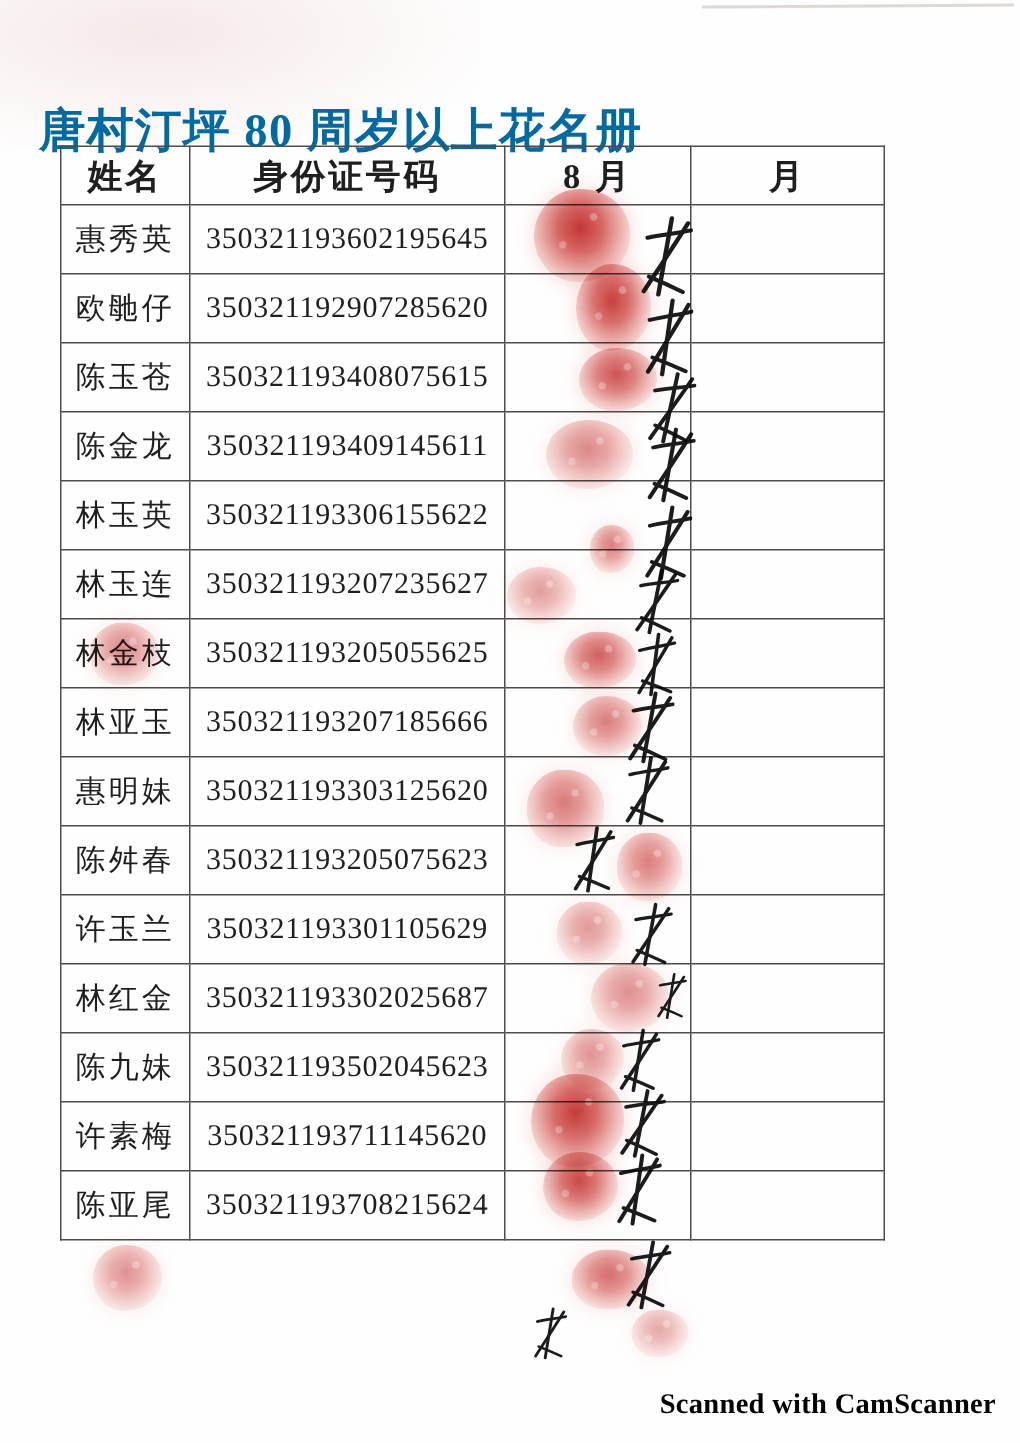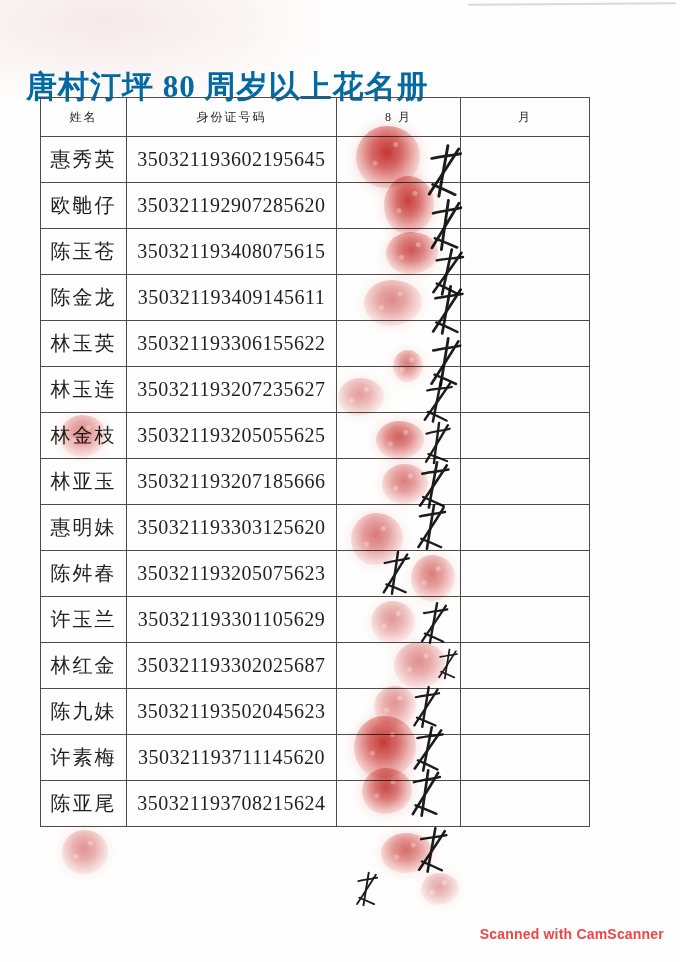--- a/index.html
+++ b/index.html
@@ -22,41 +22,41 @@
     white-space:nowrap;
     margin-top:16px;
   }
   table.roster{
     position:absolute;left:40px;top:97px;border-collapse:collapse;table-layout:fixed;
   }
   table.roster th, table.roster td{
     border:1.6px solid #4c4c4c;padding:0;text-align:center;vertical-align:middle;
     color:#1f1f1f;overflow:hidden;
   }
-  table.roster th{height:38px;font-size:12px;font-weight:400;letter-spacing:2px;}
+  table.roster th{height:38px;font-size:23px;font-weight:700;letter-spacing:2px;}
   table.roster td{height:45px;}
   td.c-name{font-size:20px;letter-spacing:2px;}
   td.c-id{font-size:20px;letter-spacing:0.5px;font-family:"Liberation Serif","DejaVu Serif",serif;}
   #stamp-layer{position:absolute;left:0;top:0;width:680px;height:962px;pointer-events:none;}
   .fp{
     position:absolute;mix-blend-mode:multiply;
     border-radius:48% 52% 55% 45% / 52% 48% 50% 50%;
     background:
       radial-gradient(circle at 30% 60%, rgba(255,255,255,0.28) 0 2px, rgba(255,255,255,0) 3px),
       radial-gradient(circle at 62% 30%, rgba(255,255,255,0.3) 0 2px, rgba(255,255,255,0) 3px),
       radial-gradient(ellipse at 48% 42%, rgba(189,30,28,0.95) 0%, rgba(201,52,48,0.78) 32%, rgba(215,88,82,0.52) 56%, rgba(229,140,132,0.28) 76%, rgba(242,188,180,0) 96%);
     box-shadow:0 0 9px 4px rgba(236,158,148,0.22);
     filter:blur(0.4px);
   }
   .sig{position:absolute;mix-blend-mode:multiply;}
   .sig svg{display:block;width:100%;height:100%;}
   .watermark{
     position:absolute;top:926px;right:16px;
-    font-family:Liberation Sans, sans-serif;
-    font-weight:bold;font-size:14px;color:#ef4444;letter-spacing:0.2px;
+    font-family:Liberation Serif, serif;
+    font-weight:bold;font-size:19px;color:#000000;letter-spacing:0.2px;
   }
 </style>
 </head>
 <body>
 
 <div id="page">
   <div class="blotch"></div>
   <div class="scan-line"></div>
 
   <div class="doc-title">唐村汀坪 80 周岁以上花名册</div>

